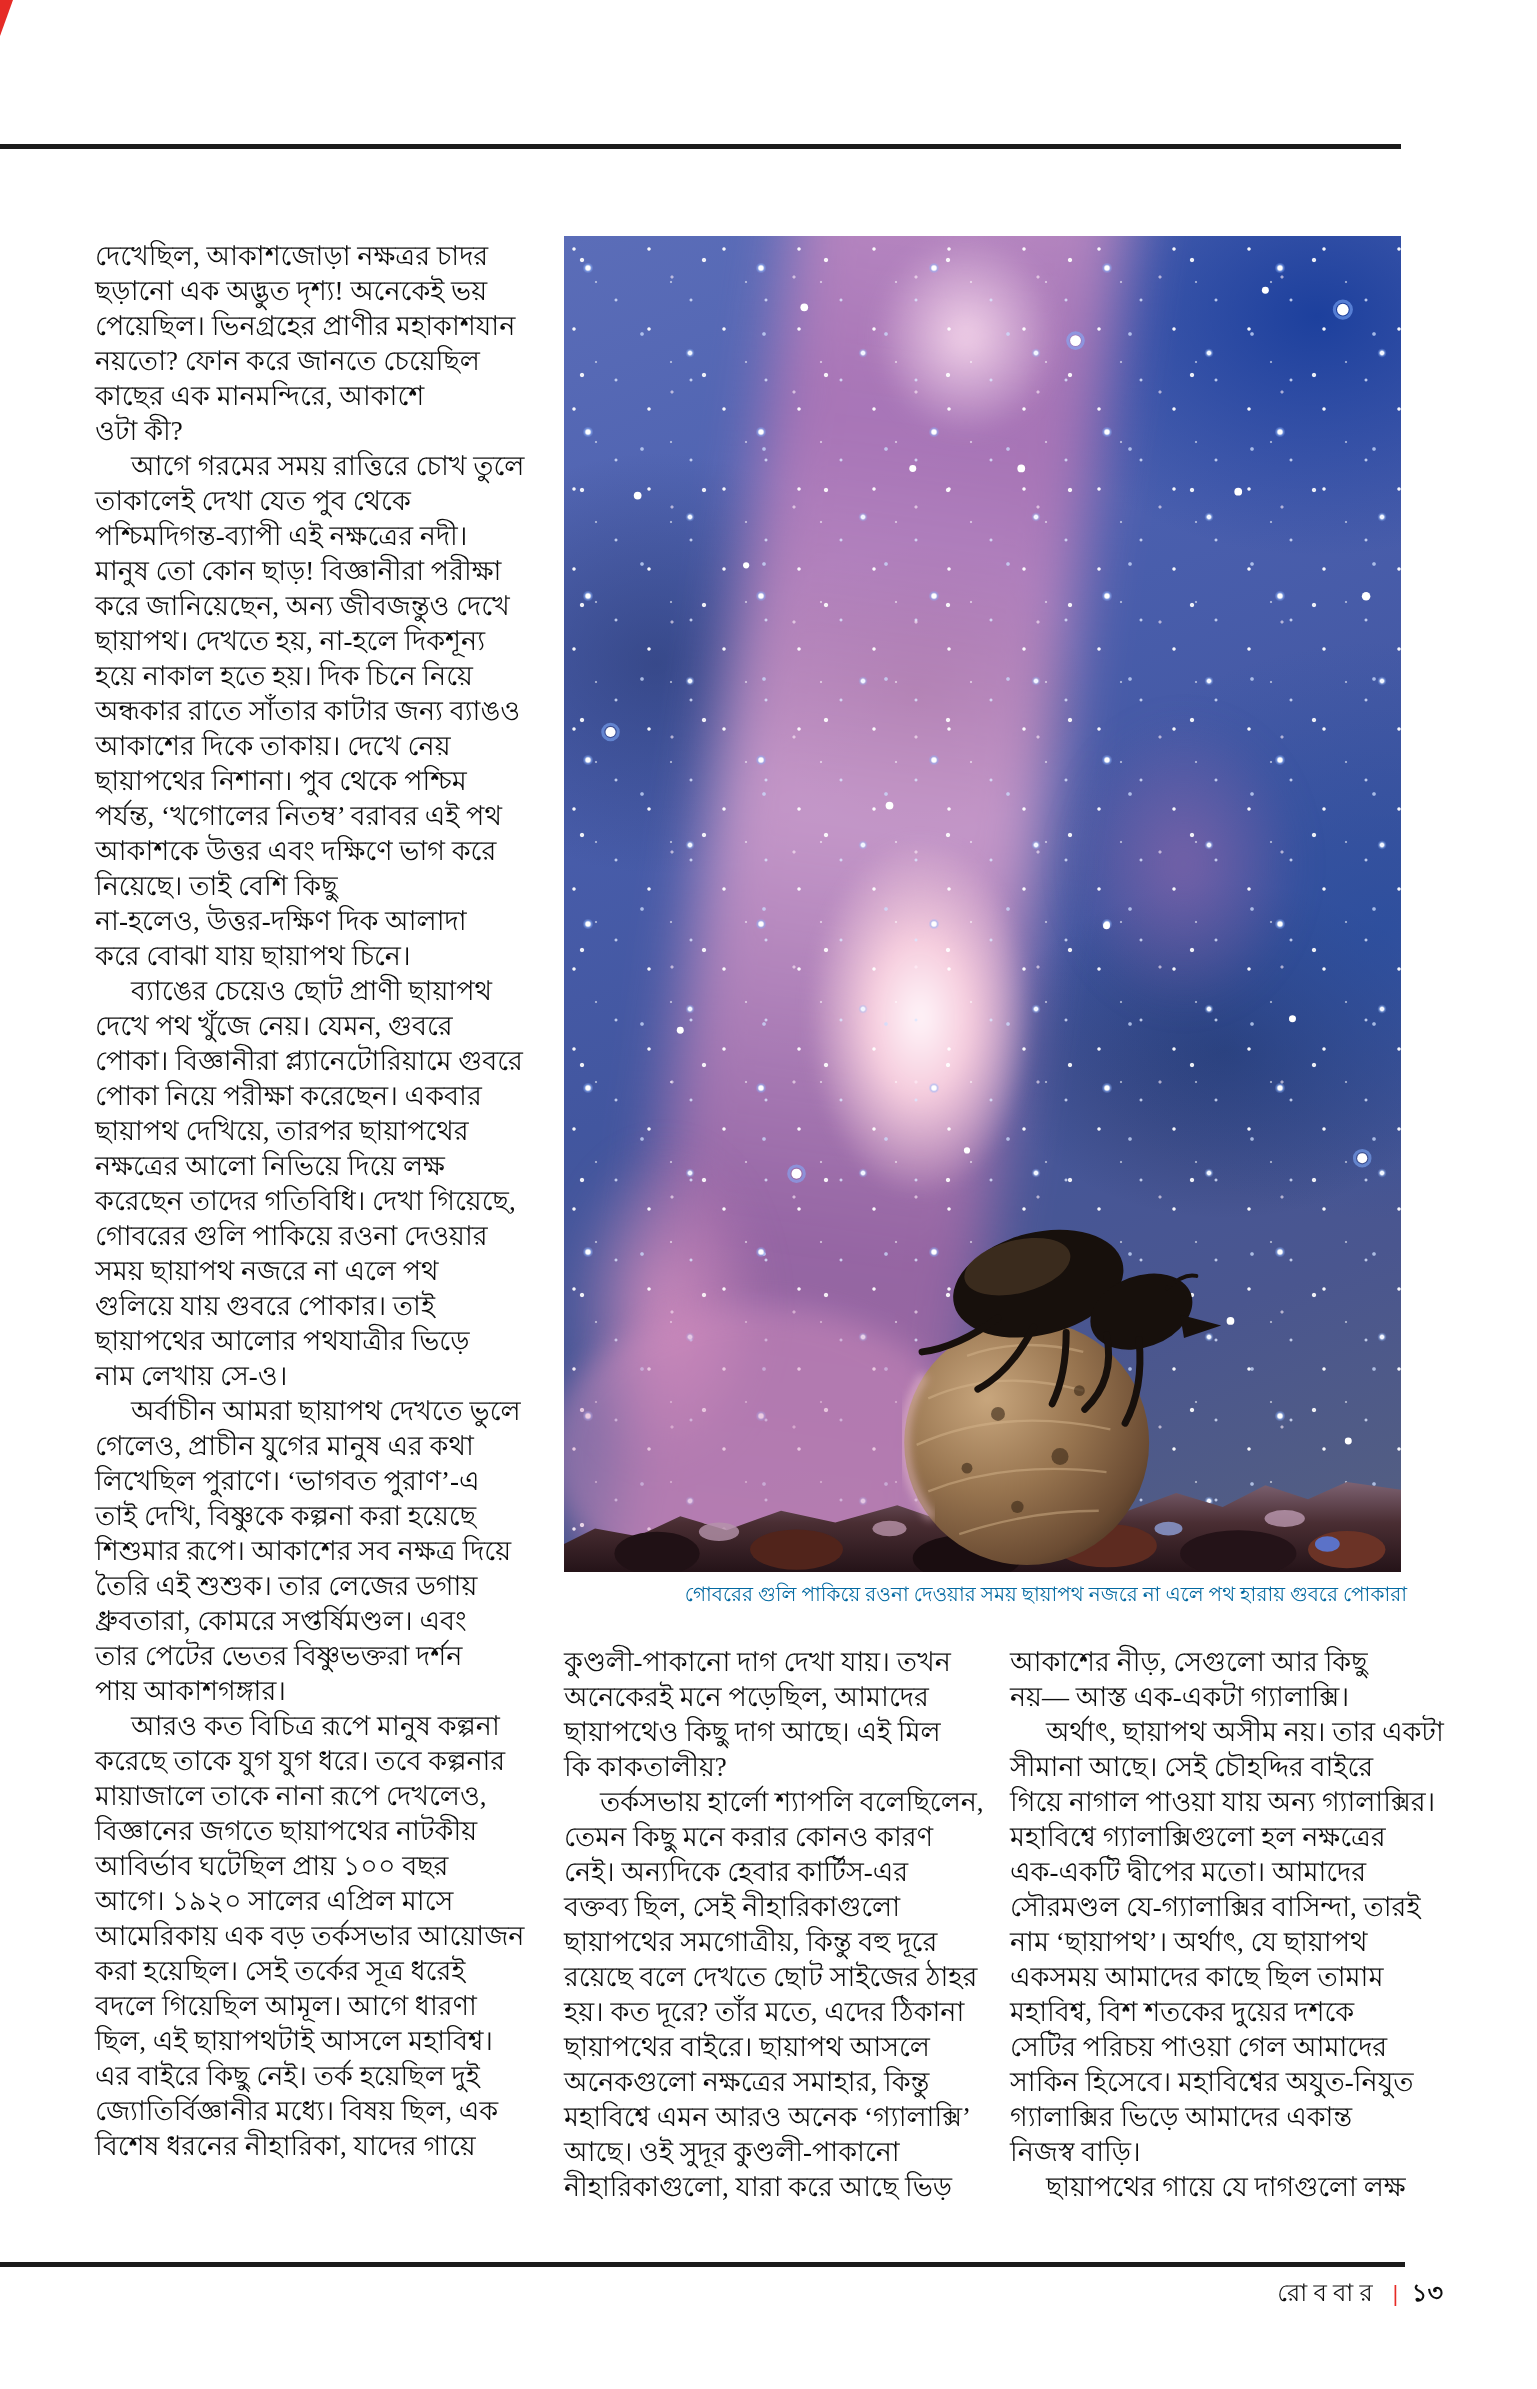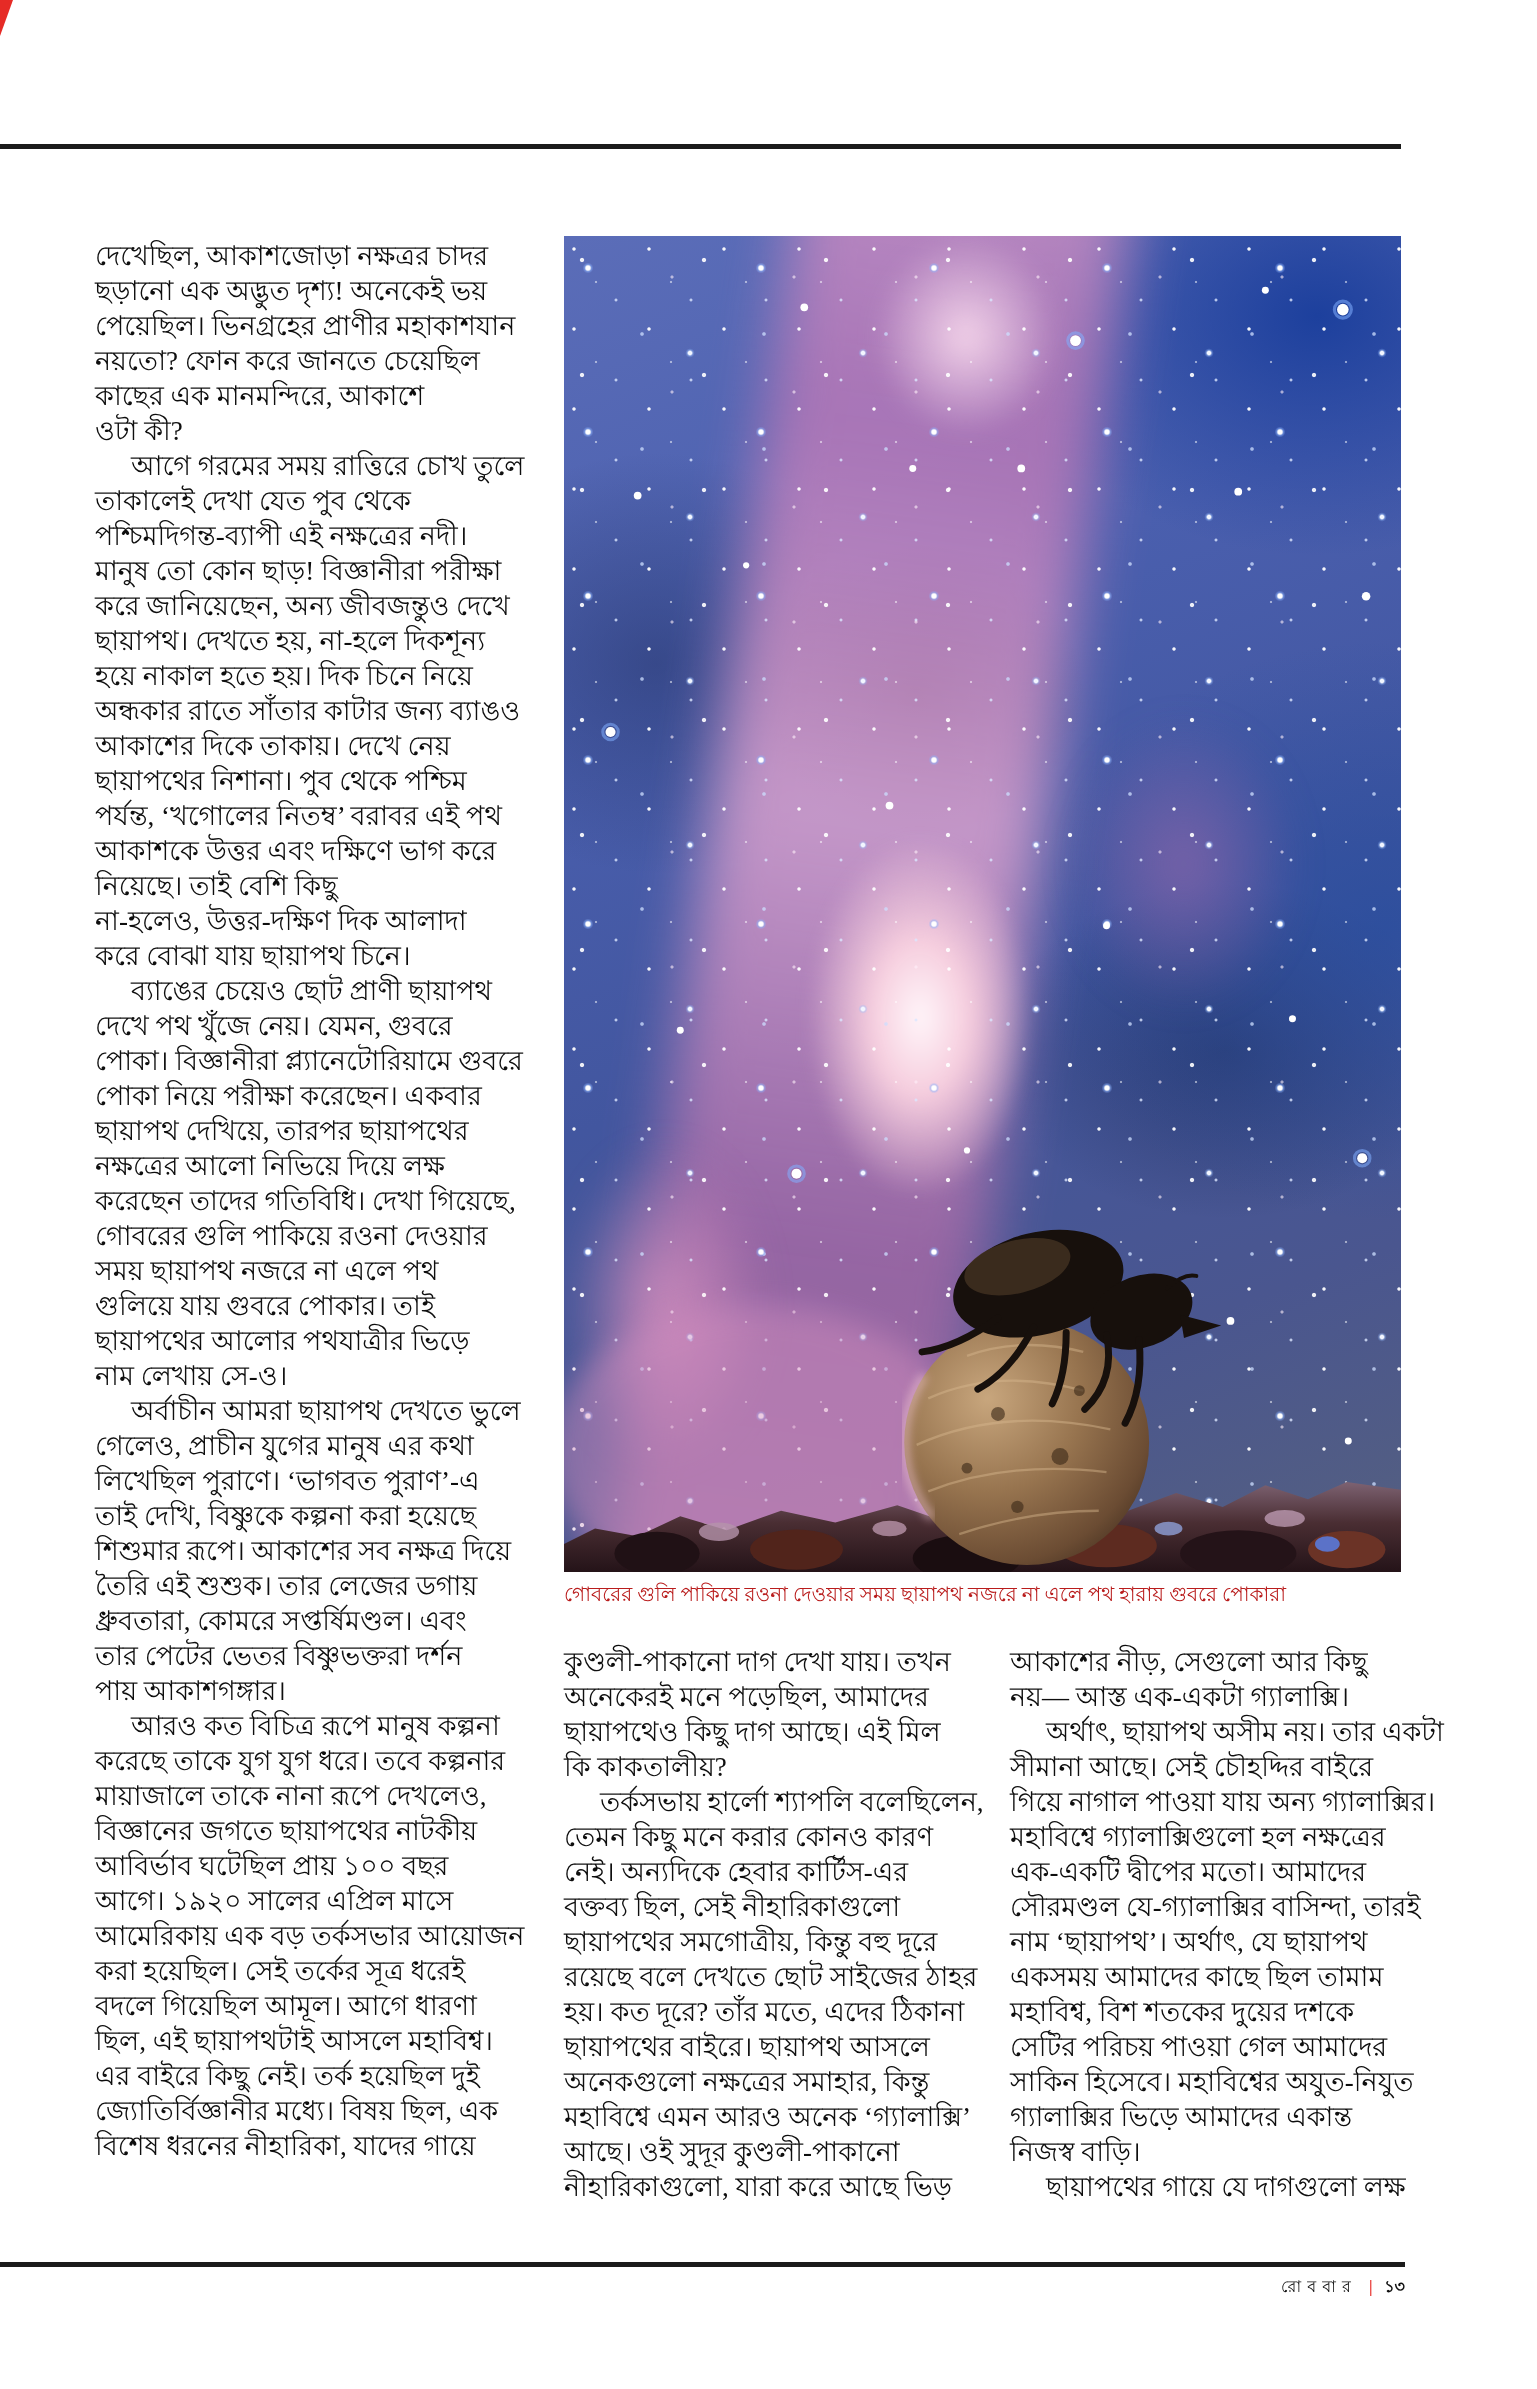--- a/index.html
+++ b/index.html
@@ -15,24 +15,24 @@
   .rule-bottom{position:absolute;left:0;top:2262px;width:1405px;height:4.7px;background:var(--rule,#1b1b1b);}
 
   
   .col{position:absolute;font-size:27px;}
   .col .tline{height:35px;line-height:35px;white-space:nowrap;}
   .col .tline.indent{padding-left:36px;}
   #col-left{left:95px;top:239px;width:446px;}
   #col-mid{left:564px;top:1645px;width:422px;}
   #col-right{left:1010px;top:1645px;width:399px;}
 
-  .caption{position:absolute;left:564px;top:1581px;width:843px;
-    font-size:20px;line-height:26px;color:#b91c1c;}
-
-  .footer-text{position:absolute;left:0;top:2274px;width:1405px;text-align:right;font-size:16px;}
+  .caption{position:absolute;left:564px;top:1581px;width:843px;text-align:right;
+    font-size:20px;line-height:26px;color:#0369a1;}
+
+  .footer-text{position:absolute;left:0;top:2274px;width:1405px;text-align:right;font-size:24px;padding-left:38px;}
   .footer-text .mag{letter-spacing:6.2px;}
   .footer-text .sep{color:var(--accent,#e62b26);font-weight:bold;padding:0 7.8px;}
   .footer-text .pageno{font-weight:bold;}
 
   
   .photo{position:absolute;left:564px;top:236px;width:837px;height:1336px;overflow:hidden;background:#3b57a5;}
   .photo *{position:absolute;}
   .sky{inset:0;background:
     radial-gradient(ellipse 434px 333px at 90% 6%, rgba(26,62,156,.95), rgba(26,62,156,0) 72%),
     radial-gradient(ellipse 496px 403px at 98% 52%, rgba(37,76,158,.7), rgba(37,76,158,0) 72%),

